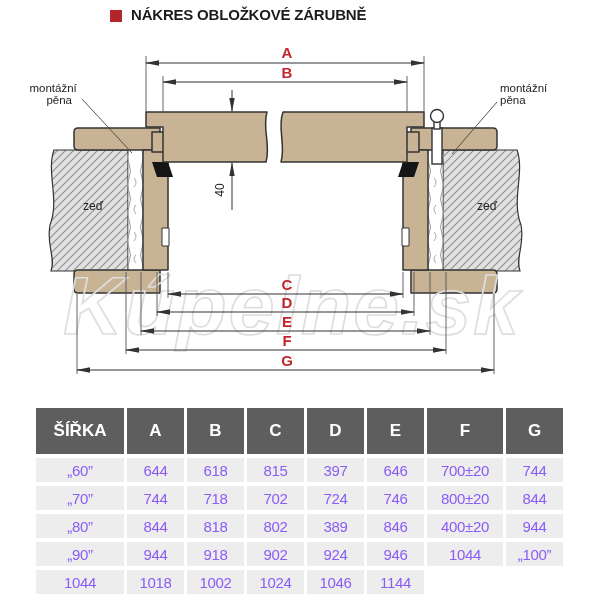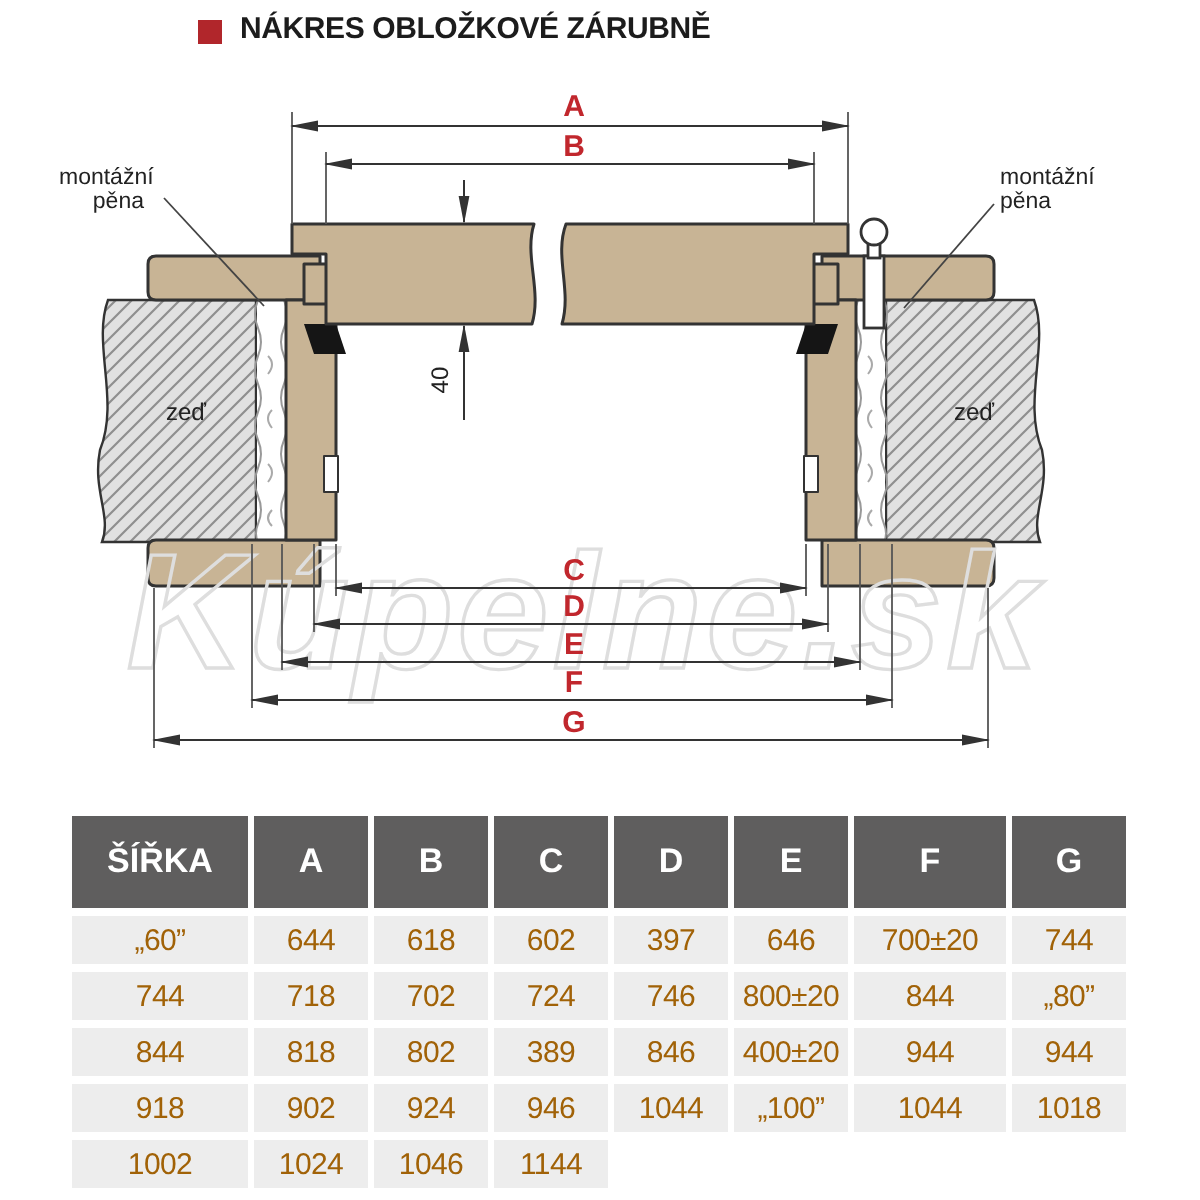--- a/index.html
+++ b/index.html
@@ -1,34 +1,34 @@
 <!DOCTYPE html>
 <html><head>
 <meta charset="utf-8">
 <style>
   html,body{margin:0;padding:0;}
   body{
     width:600px;height:600px;position:relative;background:#fff;overflow:hidden;
     font-family:"Liberation Sans",sans-serif;color:#1c1c1c;
   }
-  .title-row{position:absolute;top:6px;left:76px;display:flex;align-items:center;gap:9px;padding-left:23px;}
+  .title-row{position:absolute;top:6px;left:87px;display:flex;align-items:center;gap:9px;padding-left:23px;}
   .title-bullet{width:12px;height:12px;background:#b1262b;margin-top:3px;}
   .title-text{font-size:15px;font-weight:bold;letter-spacing:-0.2px;white-space:nowrap;}
   svg{position:absolute;top:0;left:0;}
   .size-table{
     position:absolute;left:36px;top:408px;
     display:grid;
     grid-template-columns:88px 57px 57px 57px 57px 57px 76px 57px;
     grid-template-rows:46px;
     grid-auto-rows:24px;
     column-gap:3px;row-gap:4px;
   }
   .cell{
     background:#ededed;display:flex;align-items:center;justify-content:center;
-    font-size:15px;letter-spacing:-0.3px;color:#a16207;
+    font-size:15px;letter-spacing:-0.3px;color:#8b5cf6;
   }
   .cell.head{
     background:#5f5e5e;color:#ffffff;font-weight:bold;font-size:17px;letter-spacing:0;
   }
 </style>
 </head>
 <body>
 
 <div class="title-row">
   <div class="title-bullet"></div>
@@ -153,40 +153,42 @@
     <div class="cell head">A</div>
     <div class="cell head">B</div>
     <div class="cell head">C</div>
     <div class="cell head">D</div>
     <div class="cell head">E</div>
     <div class="cell head">F</div>
     <div class="cell head">G</div>
     <div class="cell">„60”</div>
     <div class="cell">644</div>
     <div class="cell">618</div>
-    <div class="cell">602</div>
+    <div class="cell">815</div>
     <div class="cell">397</div>
     <div class="cell">646</div>
     <div class="cell">700±20</div>
     <div class="cell">744</div>
+    <div class="cell">„70”</div>
     <div class="cell">744</div>
     <div class="cell">718</div>
     <div class="cell">702</div>
     <div class="cell">724</div>
     <div class="cell">746</div>
     <div class="cell">800±20</div>
     <div class="cell">844</div>
     <div class="cell">„80”</div>
     <div class="cell">844</div>
     <div class="cell">818</div>
     <div class="cell">802</div>
     <div class="cell">389</div>
     <div class="cell">846</div>
     <div class="cell">400±20</div>
     <div class="cell">944</div>
+    <div class="cell">„90”</div>
     <div class="cell">944</div>
     <div class="cell">918</div>
     <div class="cell">902</div>
     <div class="cell">924</div>
     <div class="cell">946</div>
     <div class="cell">1044</div>
     <div class="cell">„100”</div>
     <div class="cell">1044</div>
     <div class="cell">1018</div>
     <div class="cell">1002</div>

